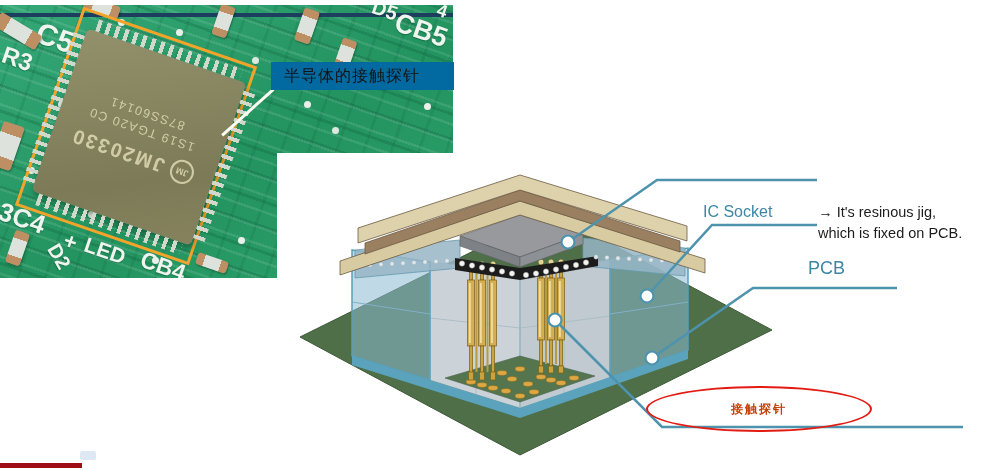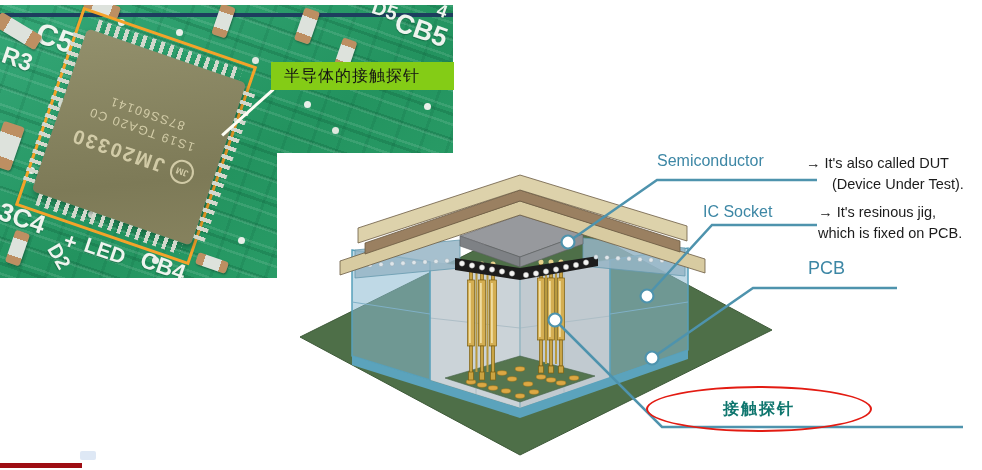--- a/index.html
+++ b/index.html
@@ -61,40 +61,40 @@
   .chip-l1{display:flex;align-items:center;font-size:20px;font-weight:bold;letter-spacing:2px;}
   .chip-logo{display:inline-flex;align-items:center;justify-content:center;width:20px;height:20px;
     border:2px solid rgba(223,216,180,.85);border-radius:50%;font-size:9px;font-weight:bold;
     margin-right:7px;letter-spacing:0;}
   .chip-l2{font-size:12.5px;letter-spacing:1.5px;margin-top:8px;}
   .chip-l3{font-size:12.5px;letter-spacing:1.5px;margin-top:3px;}
 
   
   .pointer-line{position:absolute;left:222px;top:134px;width:69px;height:2.5px;background:#fdfdf4;
     transform-origin:0 50%;transform:rotate(-42deg);z-index:6;}
-  .photo-label{position:absolute;left:271px;top:62px;width:183px;height:28px;background:#84cc16;
+  .photo-label{position:absolute;left:271px;top:62px;width:183px;height:28px;background:#0369a1;
     color:#141414;font-size:16px;letter-spacing:1px;display:flex;align-items:center;
     padding-left:13px;box-sizing:border-box;z-index:6;white-space:nowrap;}
 
   
   .diagram-svg{position:absolute;left:280px;top:150px;width:702px;height:320px;}
 
   
   .lab{position:absolute;color:#3d87a5;font-size:16px;z-index:7;white-space:nowrap;}
   .lab-sem{left:657px;top:152px;}
   .lab-ics{left:703px;top:203px;text-align:center;}
   .lab-pcb{left:808px;top:258px;font-size:18px;}
   .note{position:absolute;color:#1c1c1c;font-size:14.5px;line-height:21px;z-index:7;white-space:nowrap;}
   .note .ind{padding-left:26px;}
   .note-dut{left:806px;top:153px;}
   .note-jig{left:792px;top:202px;text-align:center;}
   .probe-ellipse{position:absolute;left:646px;top:386px;width:226px;height:46px;
     border:2.5px solid #e31b12;border-radius:50%;display:flex;align-items:center;
     justify-content:center;z-index:7;box-sizing:border-box;}
-  .probe-text{color:#0f766e;font-weight:bold;font-size:16px;letter-spacing:2px;}
+  .probe-text{color:#c2410c;font-weight:bold;font-size:12px;letter-spacing:2px;}
 
   
   .footer-bar{position:absolute;left:0;top:463px;width:82px;height:5px;background:#9e0d13;}
   .logo-smudge{position:absolute;left:80px;top:451px;width:16px;height:9px;
     background:rgba(160,190,225,.35);border-radius:2px;}
 </style>
 </head>
 <body>
 
 <div class="stage">
@@ -296,25 +296,20 @@
     </g>
 
     <g fill="#ffffff" stroke="#4e93ad" stroke-width="2.2">
       <circle cx="288" cy="92" r="6.5"></circle>
       <circle cx="367" cy="146" r="6.5"></circle>
       <circle cx="372" cy="208" r="6.5"></circle>
       <circle cx="275" cy="170" r="6.5"></circle>
     </g>
   </svg>
 
-  <div class="lab lab-sem">Semiconductor</div>
-  <div class="note note-dut">
-    <div>→ It's also called DUT</div>
-    <div class="ind">(Device Under Test).</div>
-  </div>
   <div class="lab lab-ics">IC Socket</div>
   <div class="note note-jig">
     <div>→ It's resinous jig,</div>
     <div class="ind">which is fixed on PCB.</div>
   </div>
   <div class="lab lab-pcb">PCB</div>
 
   <div class="probe-ellipse">
     <span class="probe-text">接触探针</span>
   </div>

